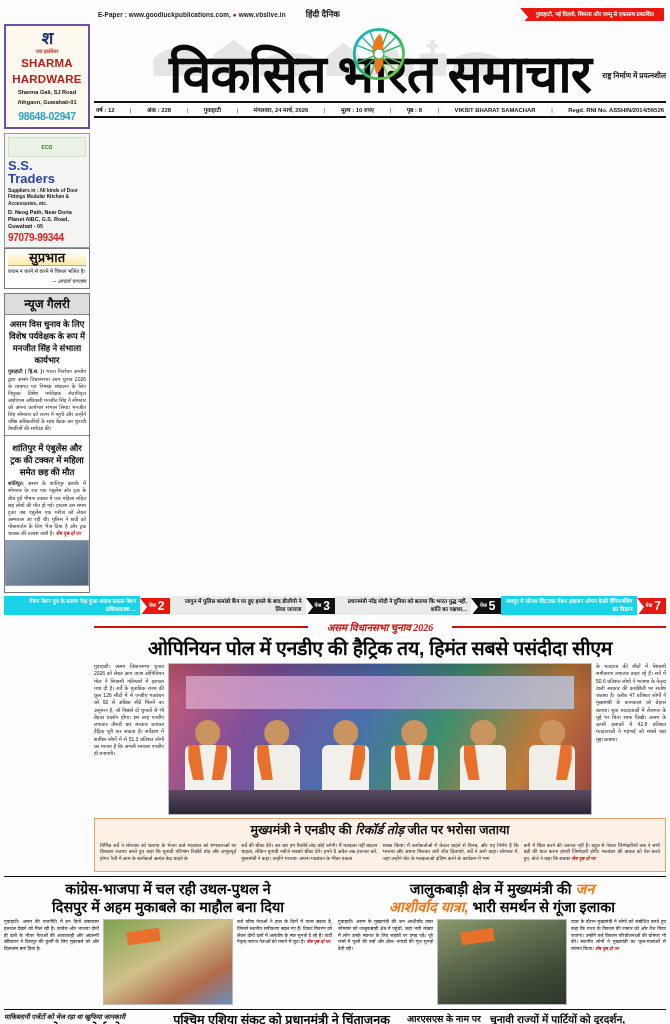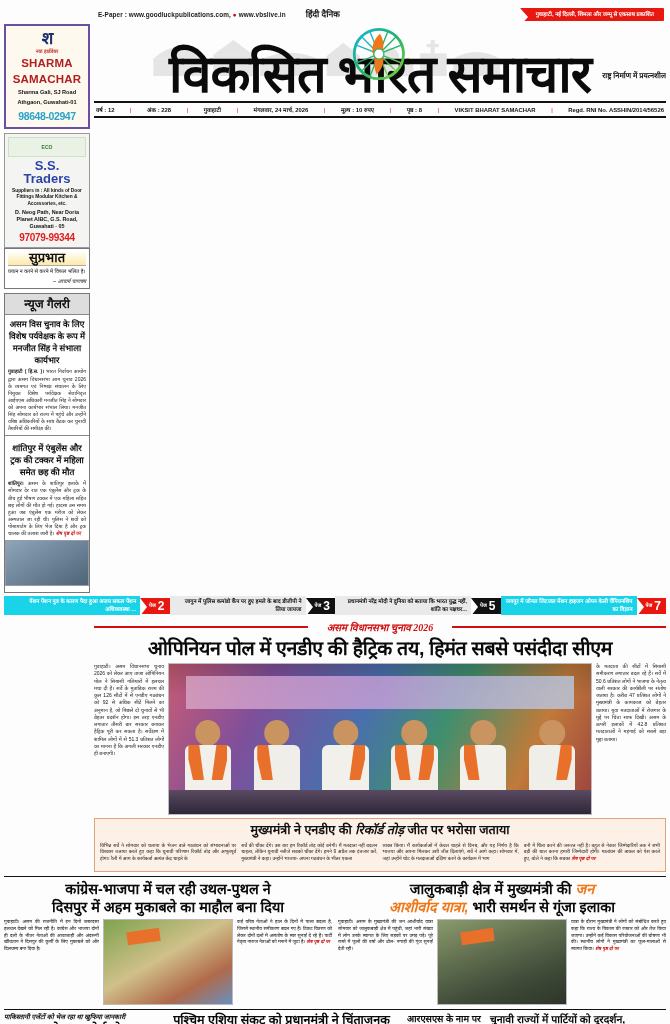--- a/index.html
+++ b/index.html
@@ -70,21 +70,21 @@
   .ad-logo-sub { font-size: 5px; color: #c0392b; font-weight: bold; margin-top: 1px; }
   .ad-title {
     font-size: 11.5px; font-weight: bold; color: #b02020;
     line-height: 1.12; margin-top: 3px; letter-spacing: .2px;
   }
   .ad-lines { font-size: 5.6px; color: #111; line-height: 1.35; margin-top: 3px; font-weight: bold; }
   .ad-phone {
     font-size: 10.5px; font-weight: bold; color: #29a3c9;
     margin-top: 3px; letter-spacing: -.4px;
   }
-  .ad-box2 { border: 1px solid #999; background: #f4f4f2; padding: 3px 3px 4px; text-align: center; }
+  .ad-box2 { border: 1px solid #999; background: #f4f4f2; padding: 3px 3px 4px; }
   .ad2-logo {
     height: 20px; background: #e9f2e4; border: 1px solid #cfe0c6;
     display: flex; align-items: center; justify-content: center;
     font-size: 5px; color: #2f7a2f; font-weight: bold; margin-bottom: 2px;
   }
   .ad2-title { font-size: 13px; font-weight: bold; color: #2b44a8; line-height: 1.05; }
   .ad2-sub { font-size: 4.8px; color: #111; line-height: 1.3; margin-top: 2px; font-weight: bold; }
   .ad2-addr { font-size: 5.4px; color: #111; line-height: 1.3; margin-top: 2px; font-weight: bold; }
   .ad2-phone { font-size: 10px; font-weight: bold; color: #e02020; margin-top: 2px; letter-spacing: -.3px; }
 
@@ -295,21 +295,21 @@
   </div>
 
   <div class="body-wrap">
 
     <div class="left-rail">
 
       <div class="ad-box">
         <div class="ad-logo">श</div>
         <div class="ad-logo-sub">नया हार्डवेयर</div>
         <div class="ad-title">SHARMA</div>
-        <div class="ad-title">SAMACHAR</div>
+        <div class="ad-title">HARDWARE</div>
         <div class="ad-lines">Sharma Gali, SJ Road</div>
         <div class="ad-lines">Athgaon, Guwahati-01</div>
         <div class="ad-phone">98648-02947</div>
       </div>
 
       <div class="ad-box2">
         <div class="ad2-logo">ECO</div>
         <div class="ad2-title">S.S.</div>
         <div class="ad2-title">Traders</div>
         <div class="ad2-sub">Suppliers in : All kinds of Door Fittings Modular Kitchen &amp; Accessories, etc.</div>

